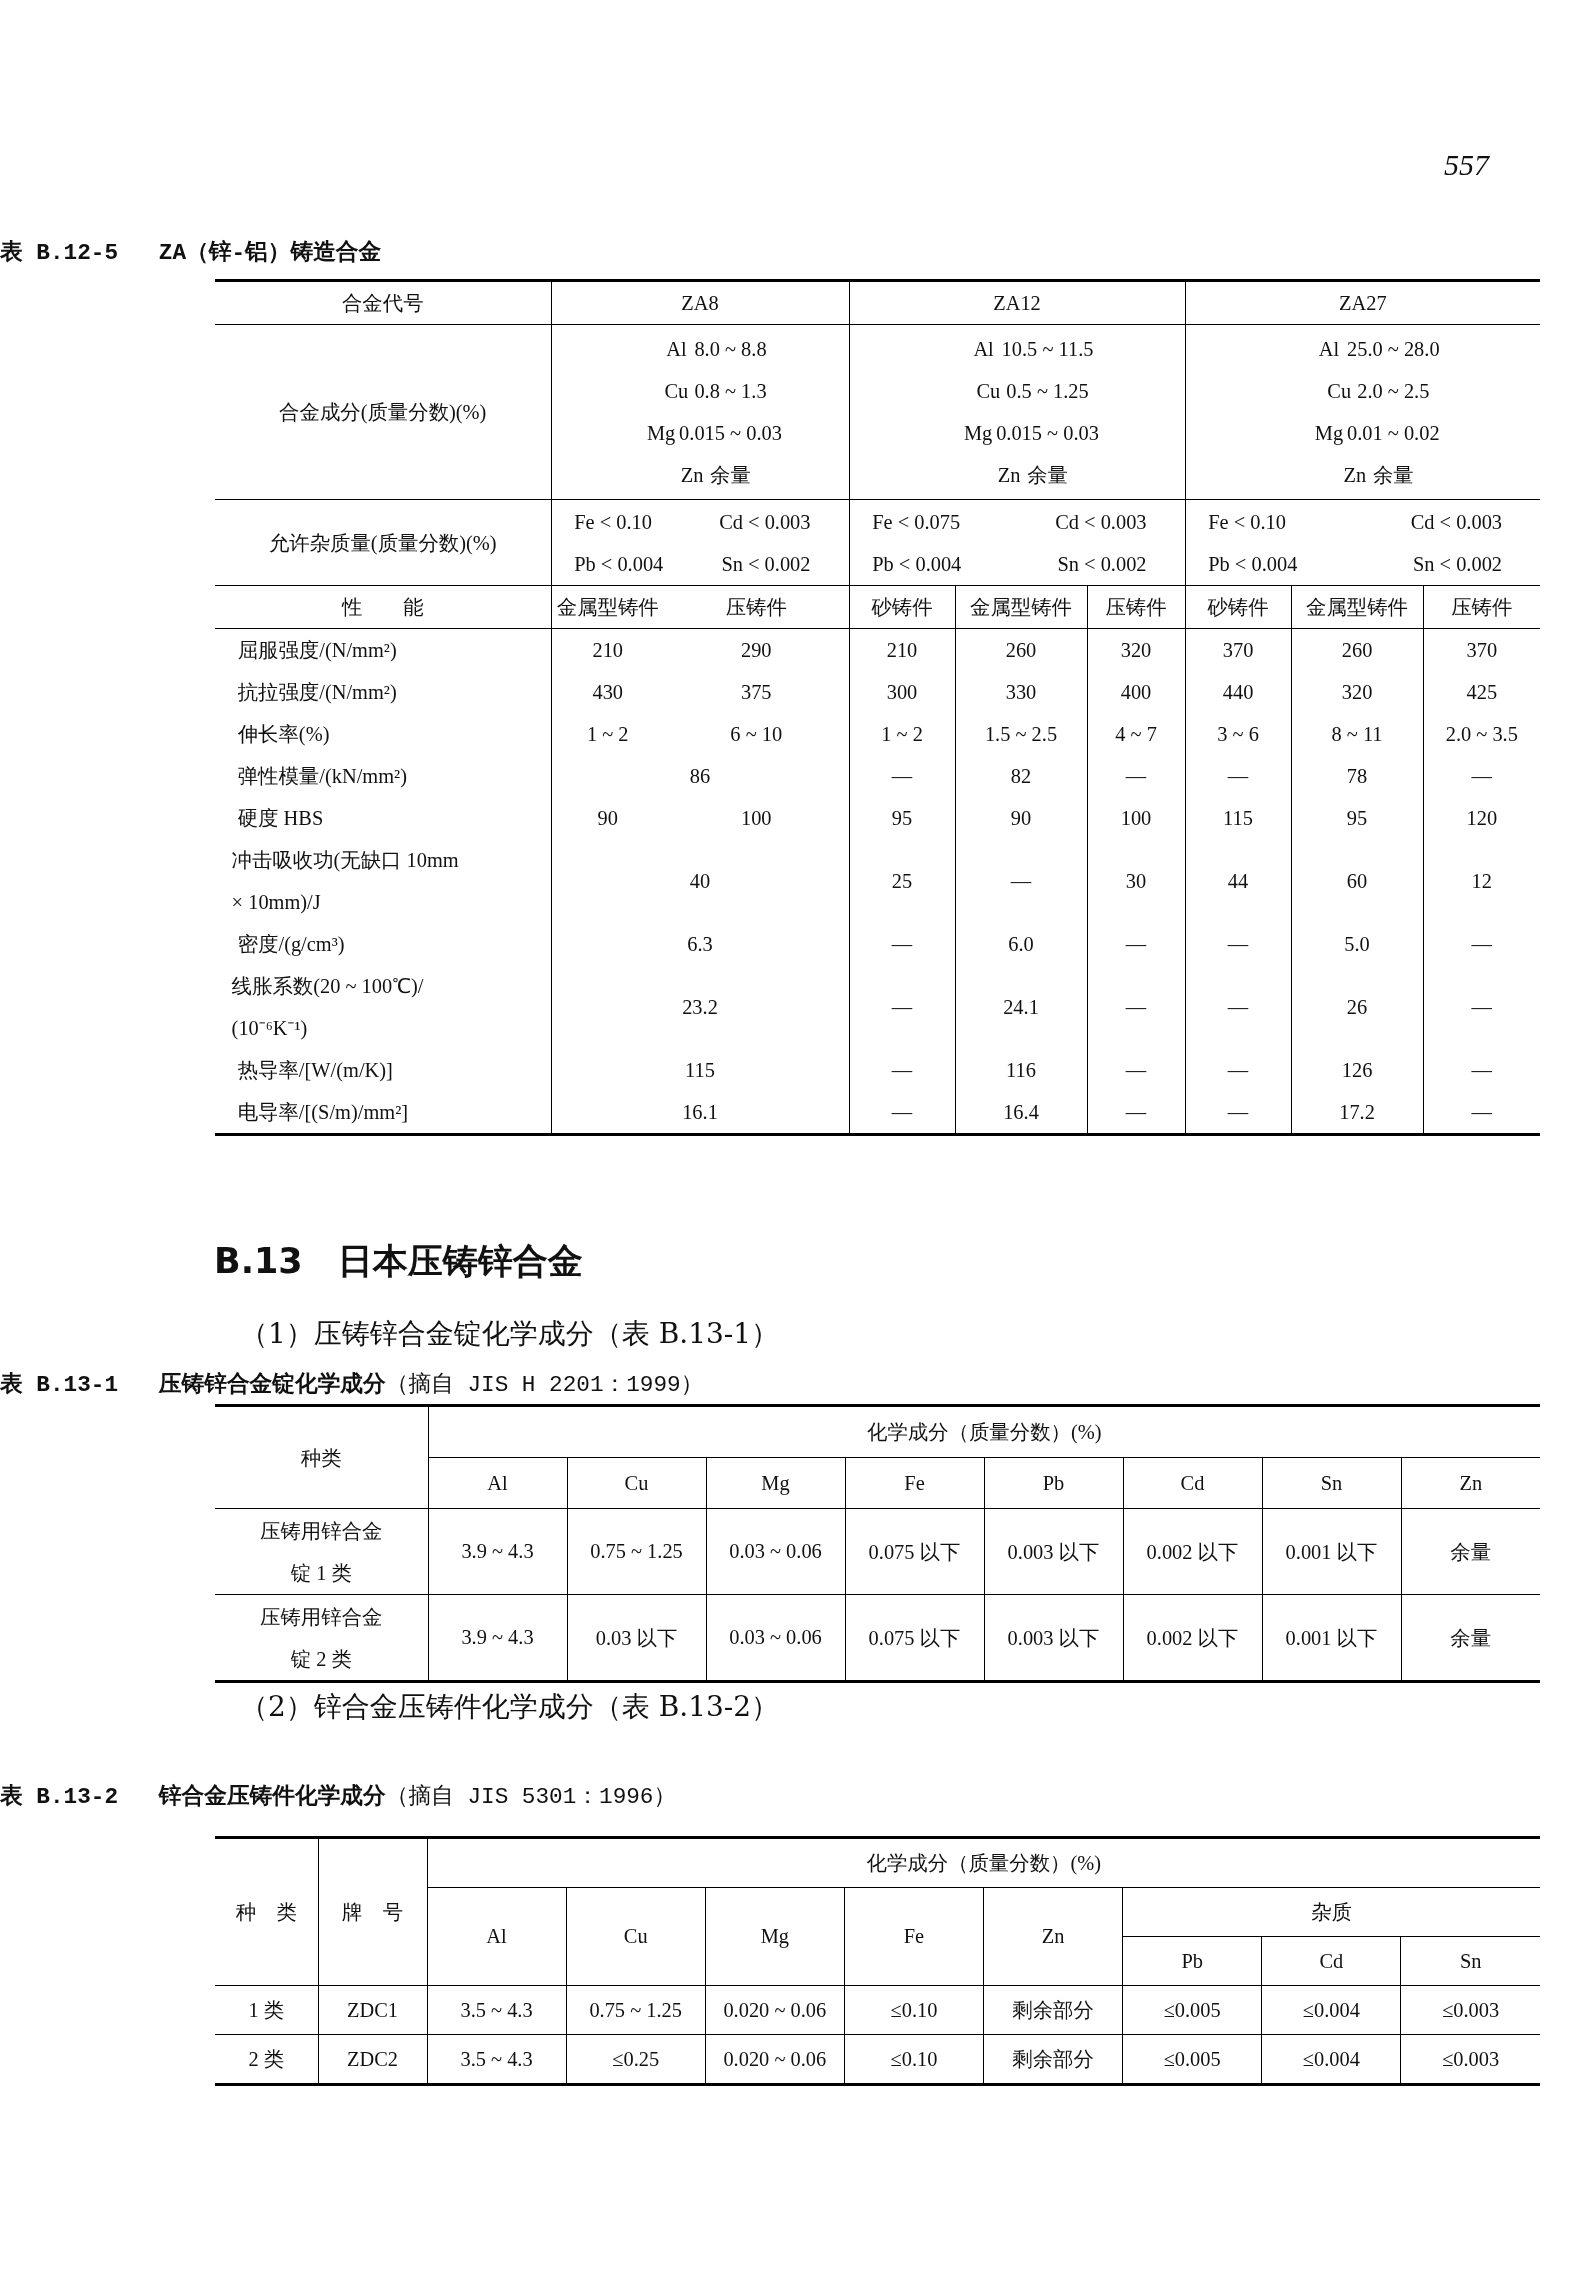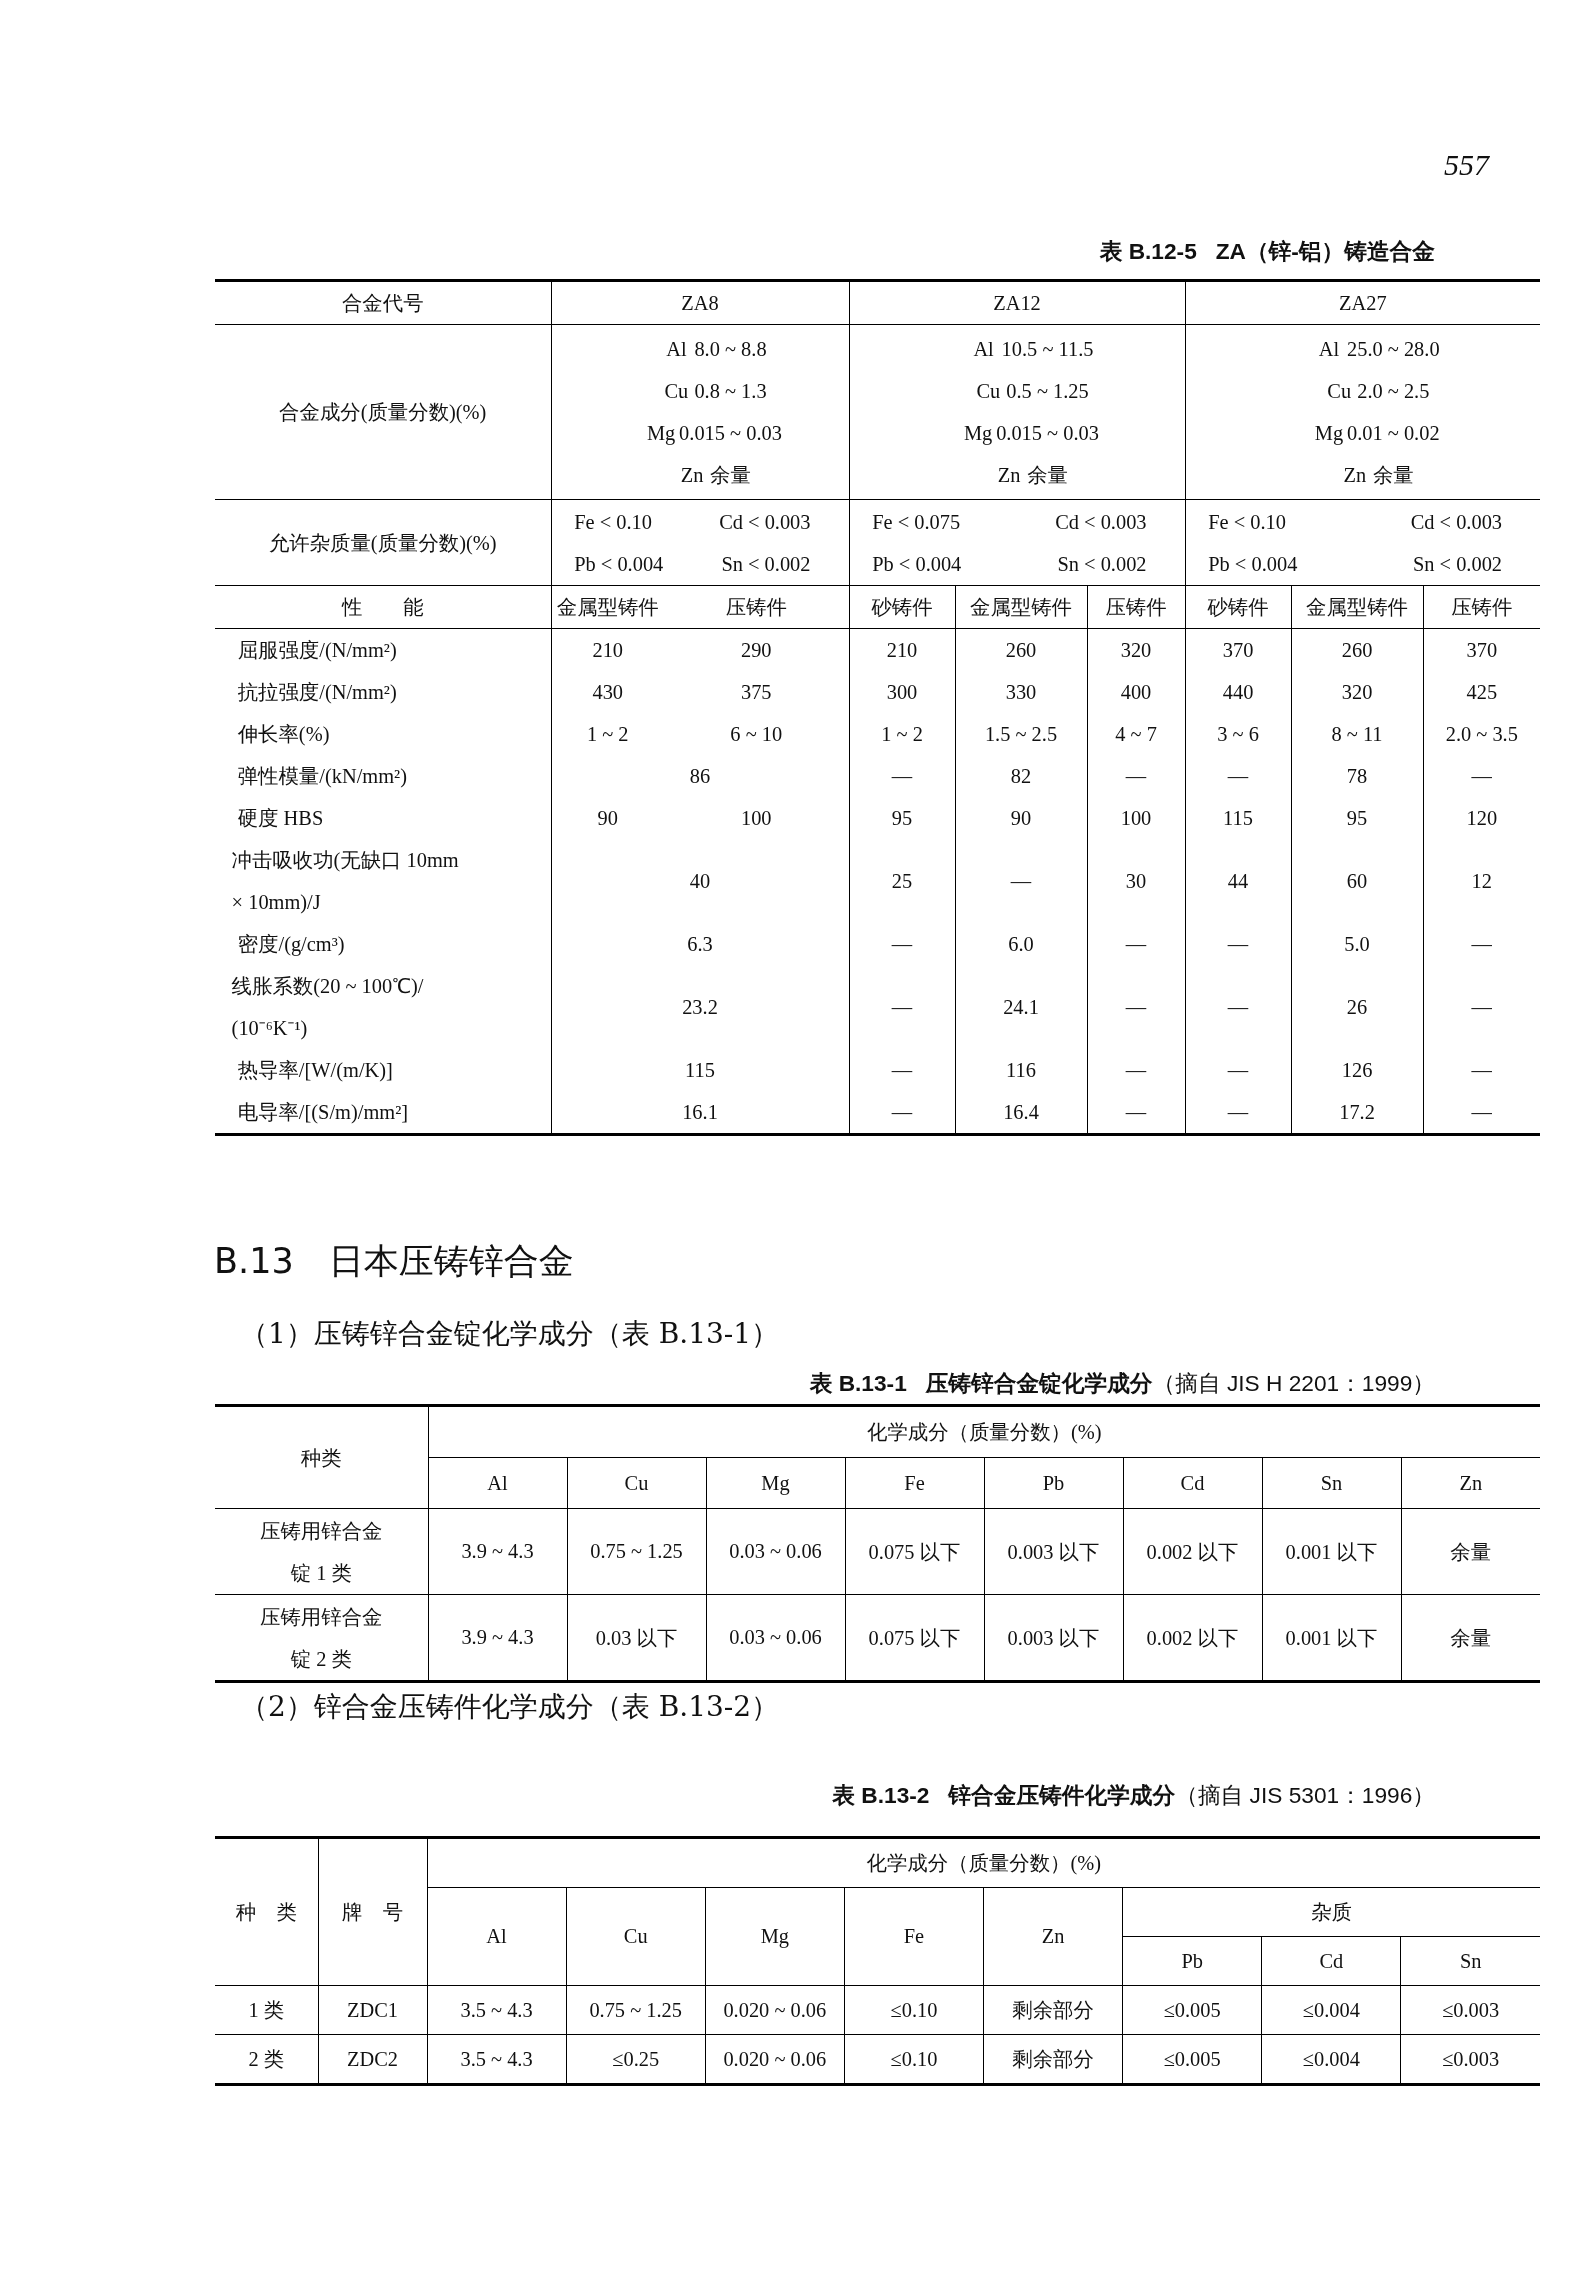--- a/index.html
+++ b/index.html
@@ -5,27 +5,27 @@
   html, body { margin: 0; padding: 0; background: #ffffff; }
   body {
     width: 1595px; height: 2295px; position: relative; overflow: hidden;
     font-family: "DejaVu Serif", "Liberation Serif", serif; color: #111;
   }
   .page-number {
     position: absolute; top: 148px; right: 106px;
     font-style: italic; font-size: 30px; font-family: "Liberation Serif", serif;
   }
   .caption {
-    position: absolute; left: 0; width: 1435px; text-align: right;
-    font-weight: bold; font-size: 22.7px; font-family: Liberation Sans, sans-serif;
+    position: absolute; left: 0; width: 1435px; text-align: left;
+    font-weight: bold; font-size: 22.7px; font-family: Liberation Mono, monospace;
   }
   .caption .src { font-weight: normal; }
   .section-title {
     position: absolute; left: 214px; top: 1238px;
-    font-size: 35px; font-weight: normal; font-family: "DejaVu Sans", sans-serif;
+    font-size: 35px; font-weight: bold; font-family: "DejaVu Sans", sans-serif;
   }
   .subsection {
     position: absolute; left: 240px; font-size: 28px;
     font-family: "DejaVu Serif", serif;
   }
   table {
     position: absolute; border-collapse: collapse; table-layout: fixed;
     font-size: 20.4px; font-family: "Liberation Serif", serif;
   }
   table.t1 { left: 215px; top: 279px; width: 1325px; }

